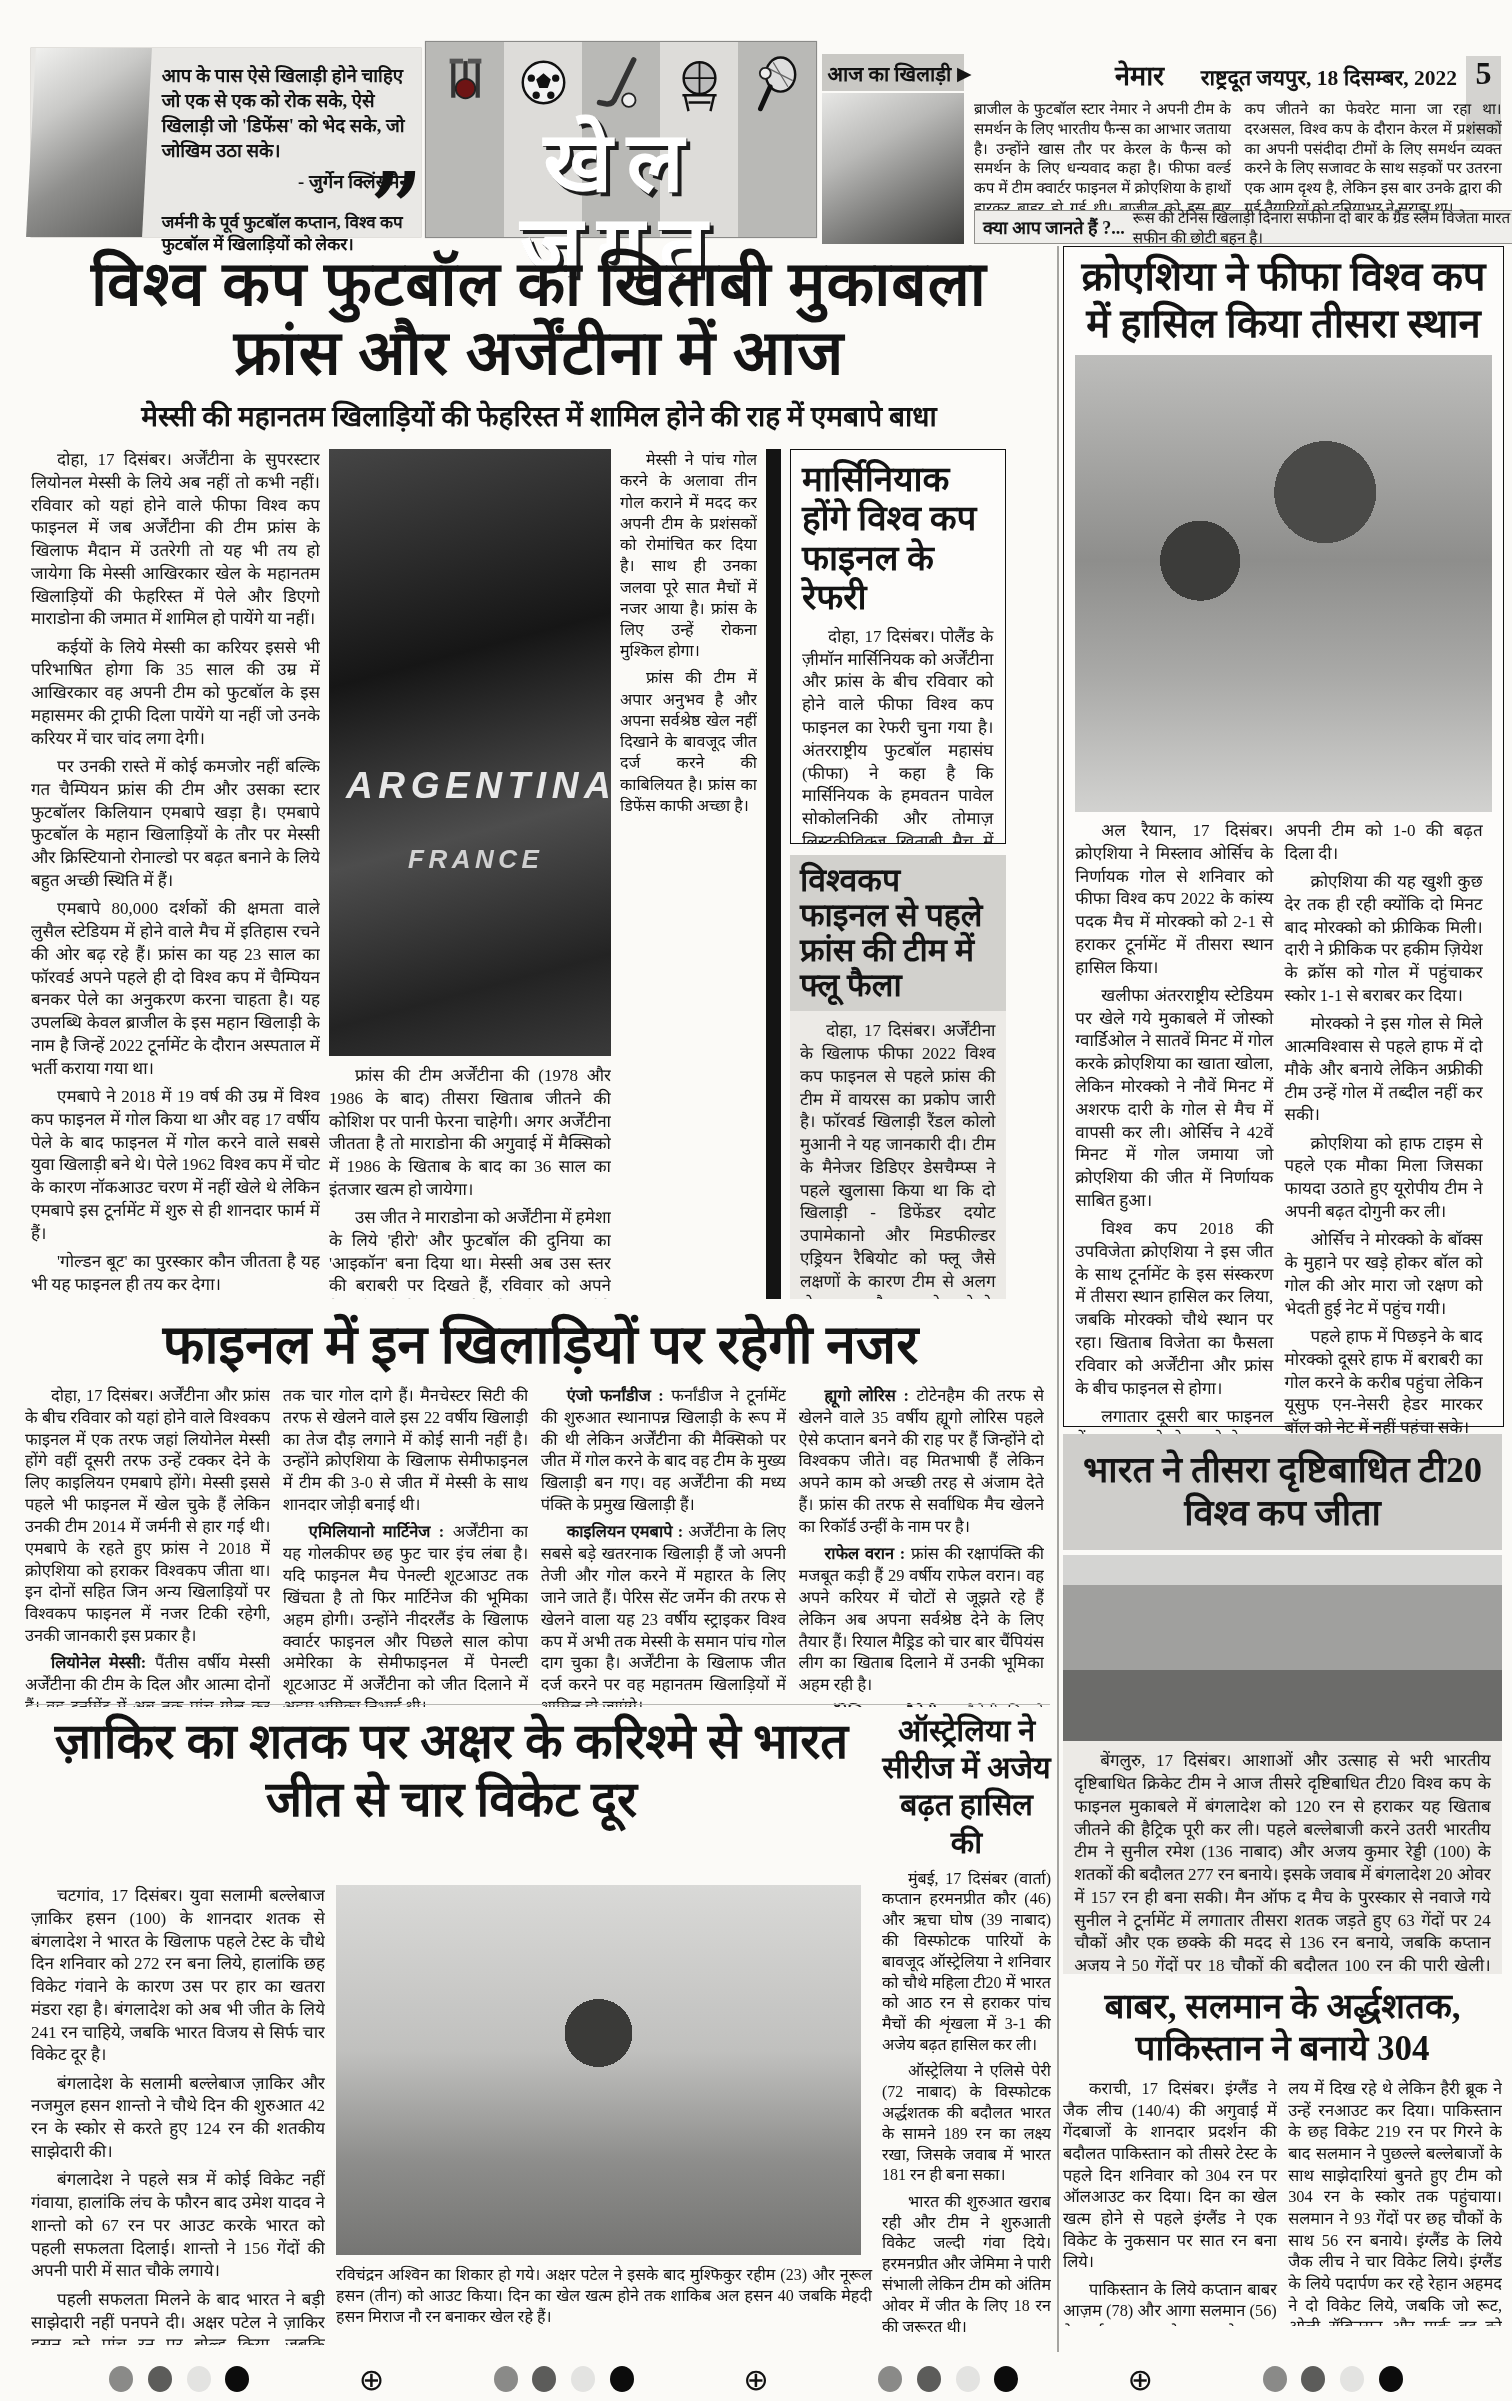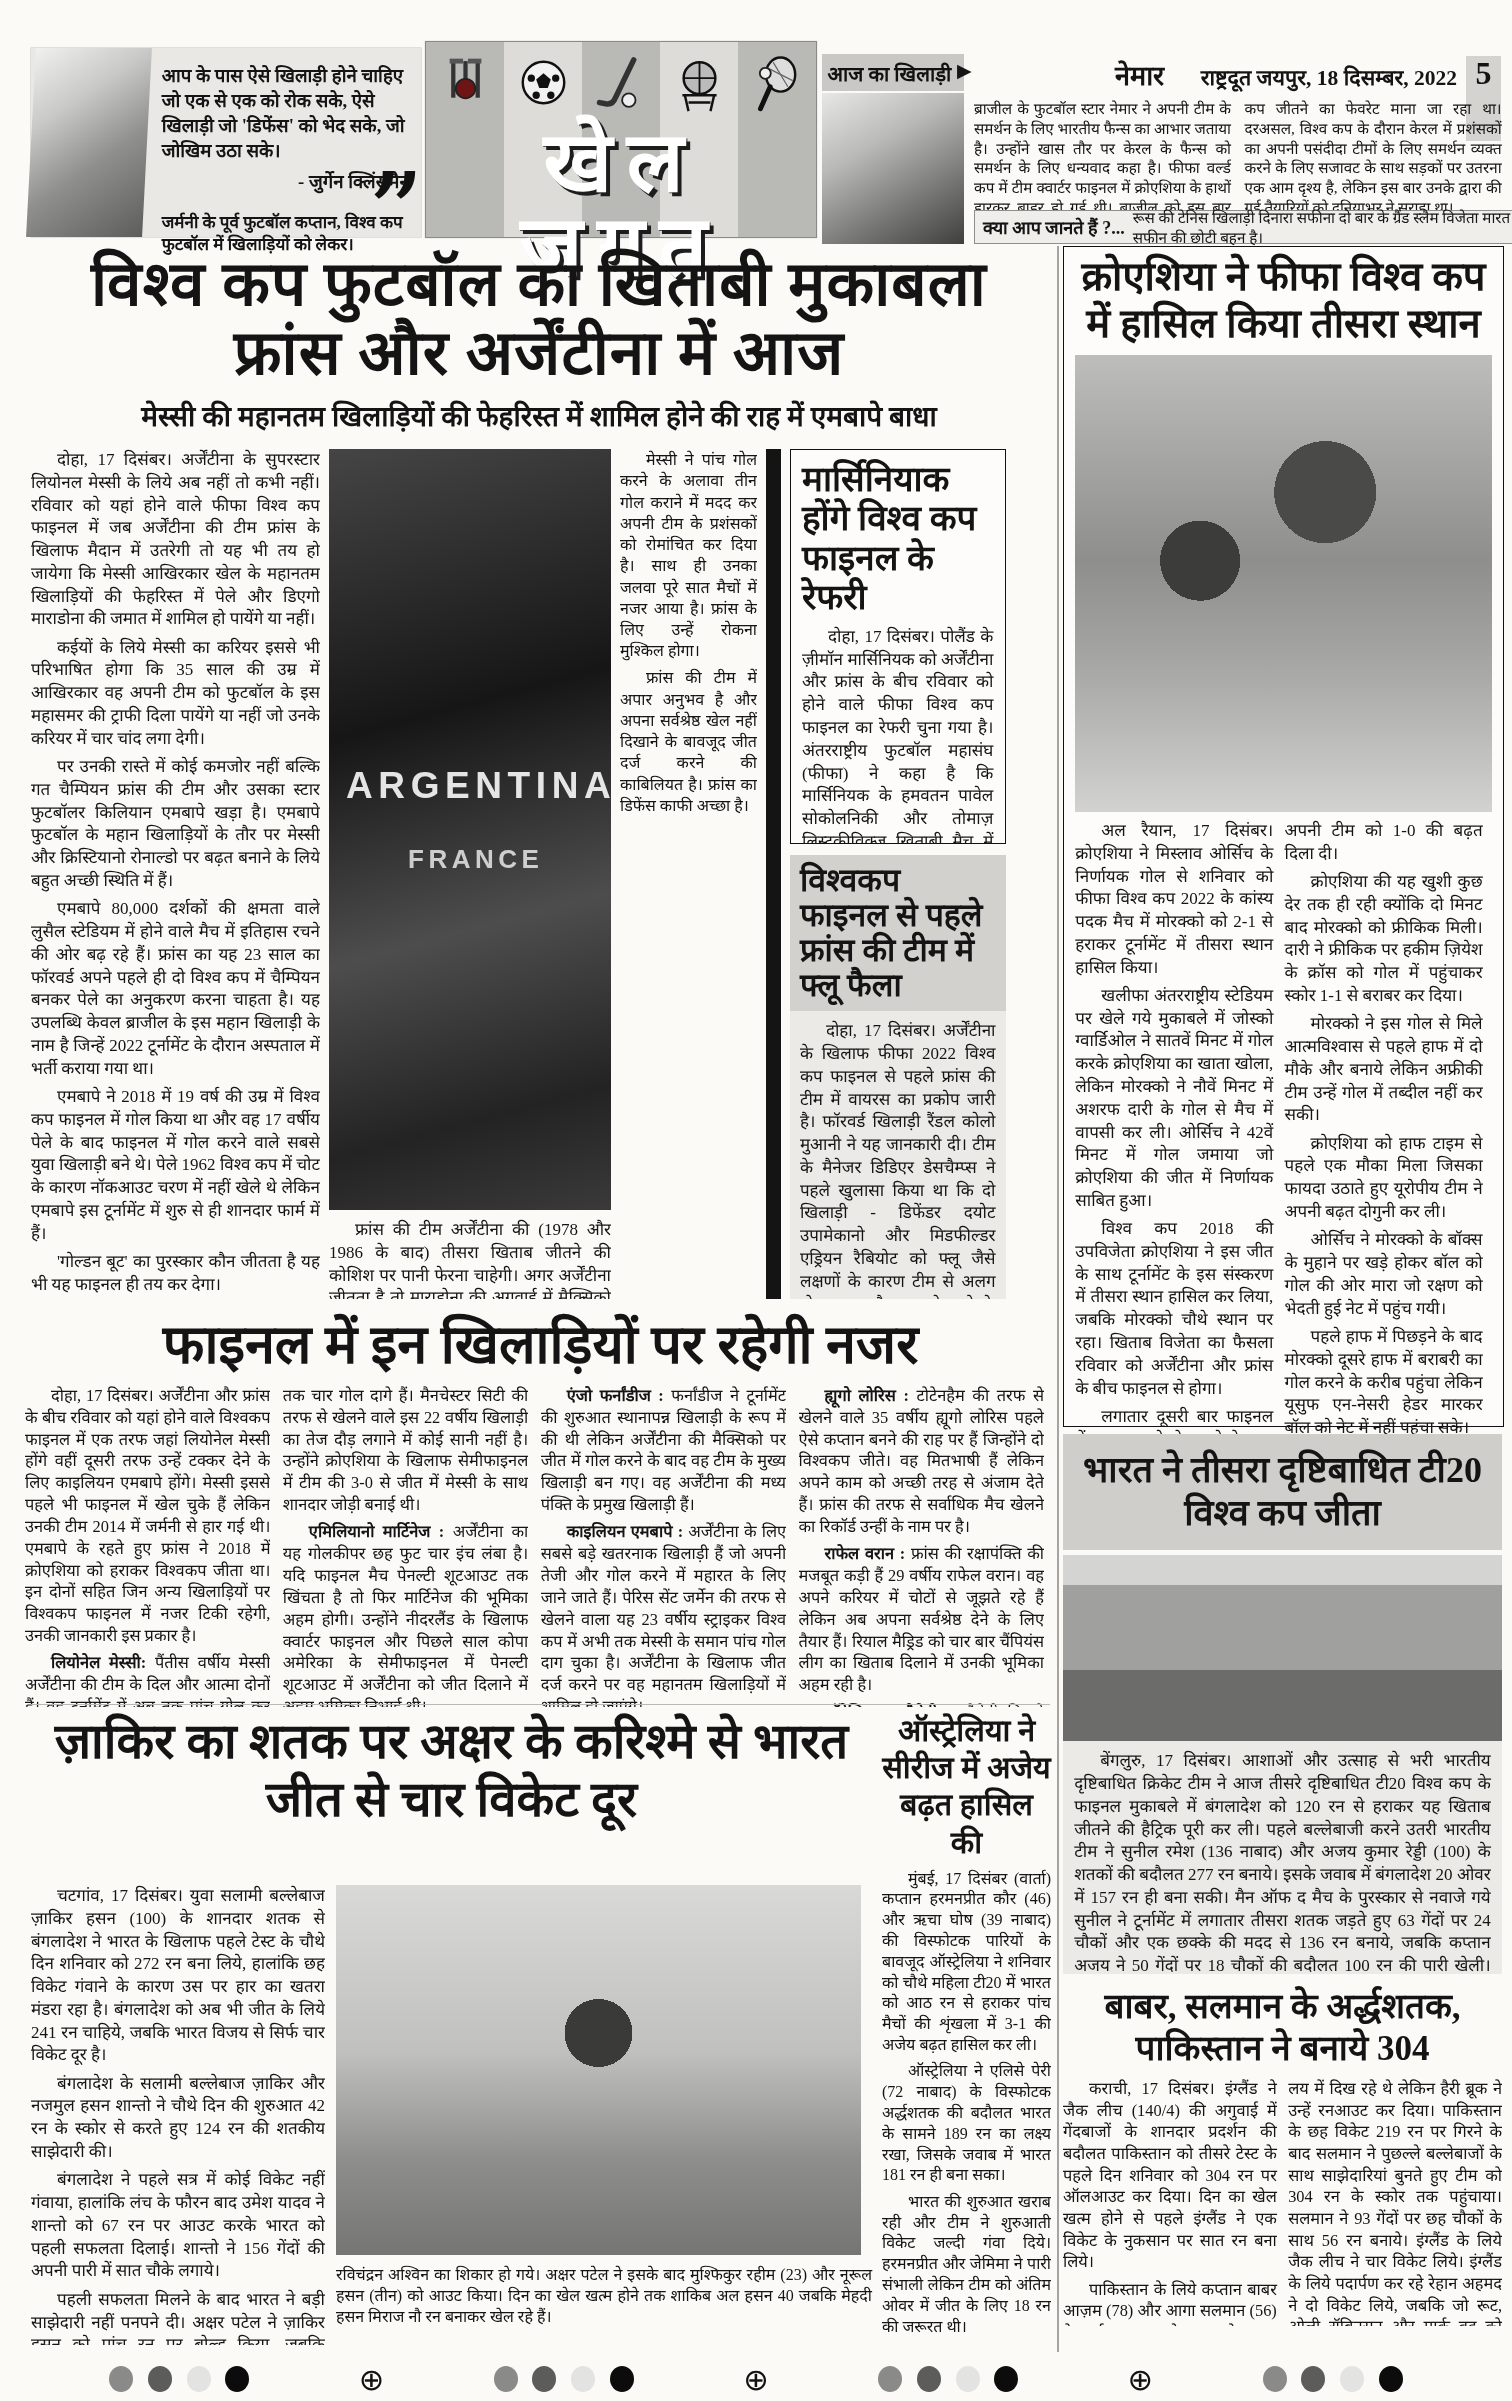--- a/index.html
+++ b/index.html
@@ -19,38 +19,38 @@
   .quote-txt{padding:14.7px 11.3px 5.6px 14.7px;position:relative;}
   .quote-main{font-size:18.6px;font-weight:bold;line-height:1.35;}
   .quote-attr{font-size:18.6px;font-weight:bold;text-align:right;margin-top:4.5px;}
   .quote-sub{font-size:17px;font-weight:bold;margin-top:19px;line-height:1.3;}
   .bigquote{position:absolute;right:-3.4px;bottom:-34px;font-size:113px;line-height:1;color:#121212;font-family:"DejaVu Serif",serif;}
   .masthead{left:426px;top:42px;width:390px;height:195px;background:repeating-linear-gradient(90deg,#b9b9b6 0 78px,#dddcd9 78px 156px);display:flex;flex-direction:column;justify-content:space-between;box-shadow:0 0 0 1.1px #8a8a88;}
   .mh-icons{display:flex;justify-content:space-around;padding-top:10.2px;}
   .mh-icons svg{width:61px;height:67px;}
   .mh-title{font-size:84px;font-weight:900;color:#ffffff;text-align:center;letter-spacing:14.7px;line-height:1;padding-bottom:8px;text-shadow:4px 4px 0 #1d1d1d,1.1px 1.1px 0 #555;}
   .today{left:822px;top:54px;width:142px;}
-  .today-band{background:#c9c8c4;color:#111;font-size:20.3px;font-weight:900;padding:4.5px 5.6px;display:flex;gap:5.6px;white-space:nowrap;}
+  .today-band{background:#c9c8c4;color:#111;font-size:20.3px;font-weight:900;padding:4.5px 5.6px;display:flex;align-items:center;gap:5.6px;white-space:nowrap;}
   .today-arrow{color:#151515;font-size:19px;font-family:"DejaVu Sans",sans-serif;}
   .today-photo{width:142px;height:151px;background:linear-gradient(150deg,#e7e7e5 0%,#b9b9b7 35%,#767674 70%,#3f3f3d 100%);margin-top:2.3px;}
   .nm-head{left:974px;top:56px;width:483px;display:flex;align-items:baseline;justify-content:space-between;}
   .nm-name{font-size:27px;font-weight:900;padding-left:141px;}
   .nm-date{font-size:21.5px;font-weight:bold;}
   .pageno{left:1466px;top:56px;width:35px;height:85px;background:#d4d3d0;text-align:center;font-size:32px;font-weight:900;line-height:1.1;}
   .nm-cols{left:974px;top:99px;width:528px;height:107px;display:flex;gap:13.6px;}
   .nm-col{width:257px;}
   .dyk{left:974px;top:210px;width:528px;height:32px;border:1.1px solid #8f8e8a;background:#efeeeb;display:flex;align-items:center;gap:8px;padding:0 8px;font-size:15.2px;}
   .dyk b{font-size:18px;white-space:nowrap;text-align:right;}
   
   .lead-h{left:31px;top:250px;width:1016px;text-align:center;font-weight:900;line-height:1.12;font-size:62px;letter-spacing:1.1px;}
   .lead-sub{left:31px;top:396px;width:1016px;text-align:center;font-weight:900;font-size:28px;}
   .lead-body{left:31px;top:449px;width:1019px;height:850px;display:flex;gap:9px;}
   .colA{width:289px;flex:none;}
   .colMid{width:282px;flex:none;display:flex;flex-direction:column;}
-  .lead-photo{width:282px;height:761px;background:linear-gradient(165deg,#454545 0%,#161616 35%,#4d4d4d 62%,#232323 85%,#3a3a3a 100%);position:relative;flex:none;}
+  .lead-photo{width:282px;height:607px;background:linear-gradient(165deg,#454545 0%,#161616 35%,#4d4d4d 62%,#232323 85%,#3a3a3a 100%);position:relative;flex:none;font-style:italic;}
   .lp-w1{position:absolute;left:17px;top:316px;font-size:37px;font-weight:900;letter-spacing:5.6px;color:rgba(255,255,255,.88);font-family:"Liberation Sans",sans-serif;}
   .lp-w2{position:absolute;left:79px;top:395px;font-size:26px;font-weight:900;letter-spacing:4.5px;color:rgba(255,255,255,.75);font-family:"Liberation Sans",sans-serif;}
   .midtxt{margin-top:9px;}
   .colC{width:137px;flex:none;font-size:16px;line-height:1.33;}
   .vbar{width:14.7px;background:#141414;flex:none;}
   .colR{width:216px;flex:none;display:flex;flex-direction:column;}
   .refbox{border:1.7px solid #111;padding:10.2px 11.3px;height:373px;overflow:hidden;background:#fdfcfa;}
   .refbox h2{margin:0 0 9px 0;font-size:35px;line-height:1.12;font-weight:900;}
   .flubox{margin-top:10.2px;background:#eceae6;flex:1;overflow:hidden;}
   .flubox h2{margin:0;background:#d2d1cd;font-size:32px;line-height:1.1;font-weight:900;padding:8px 10.2px;}

